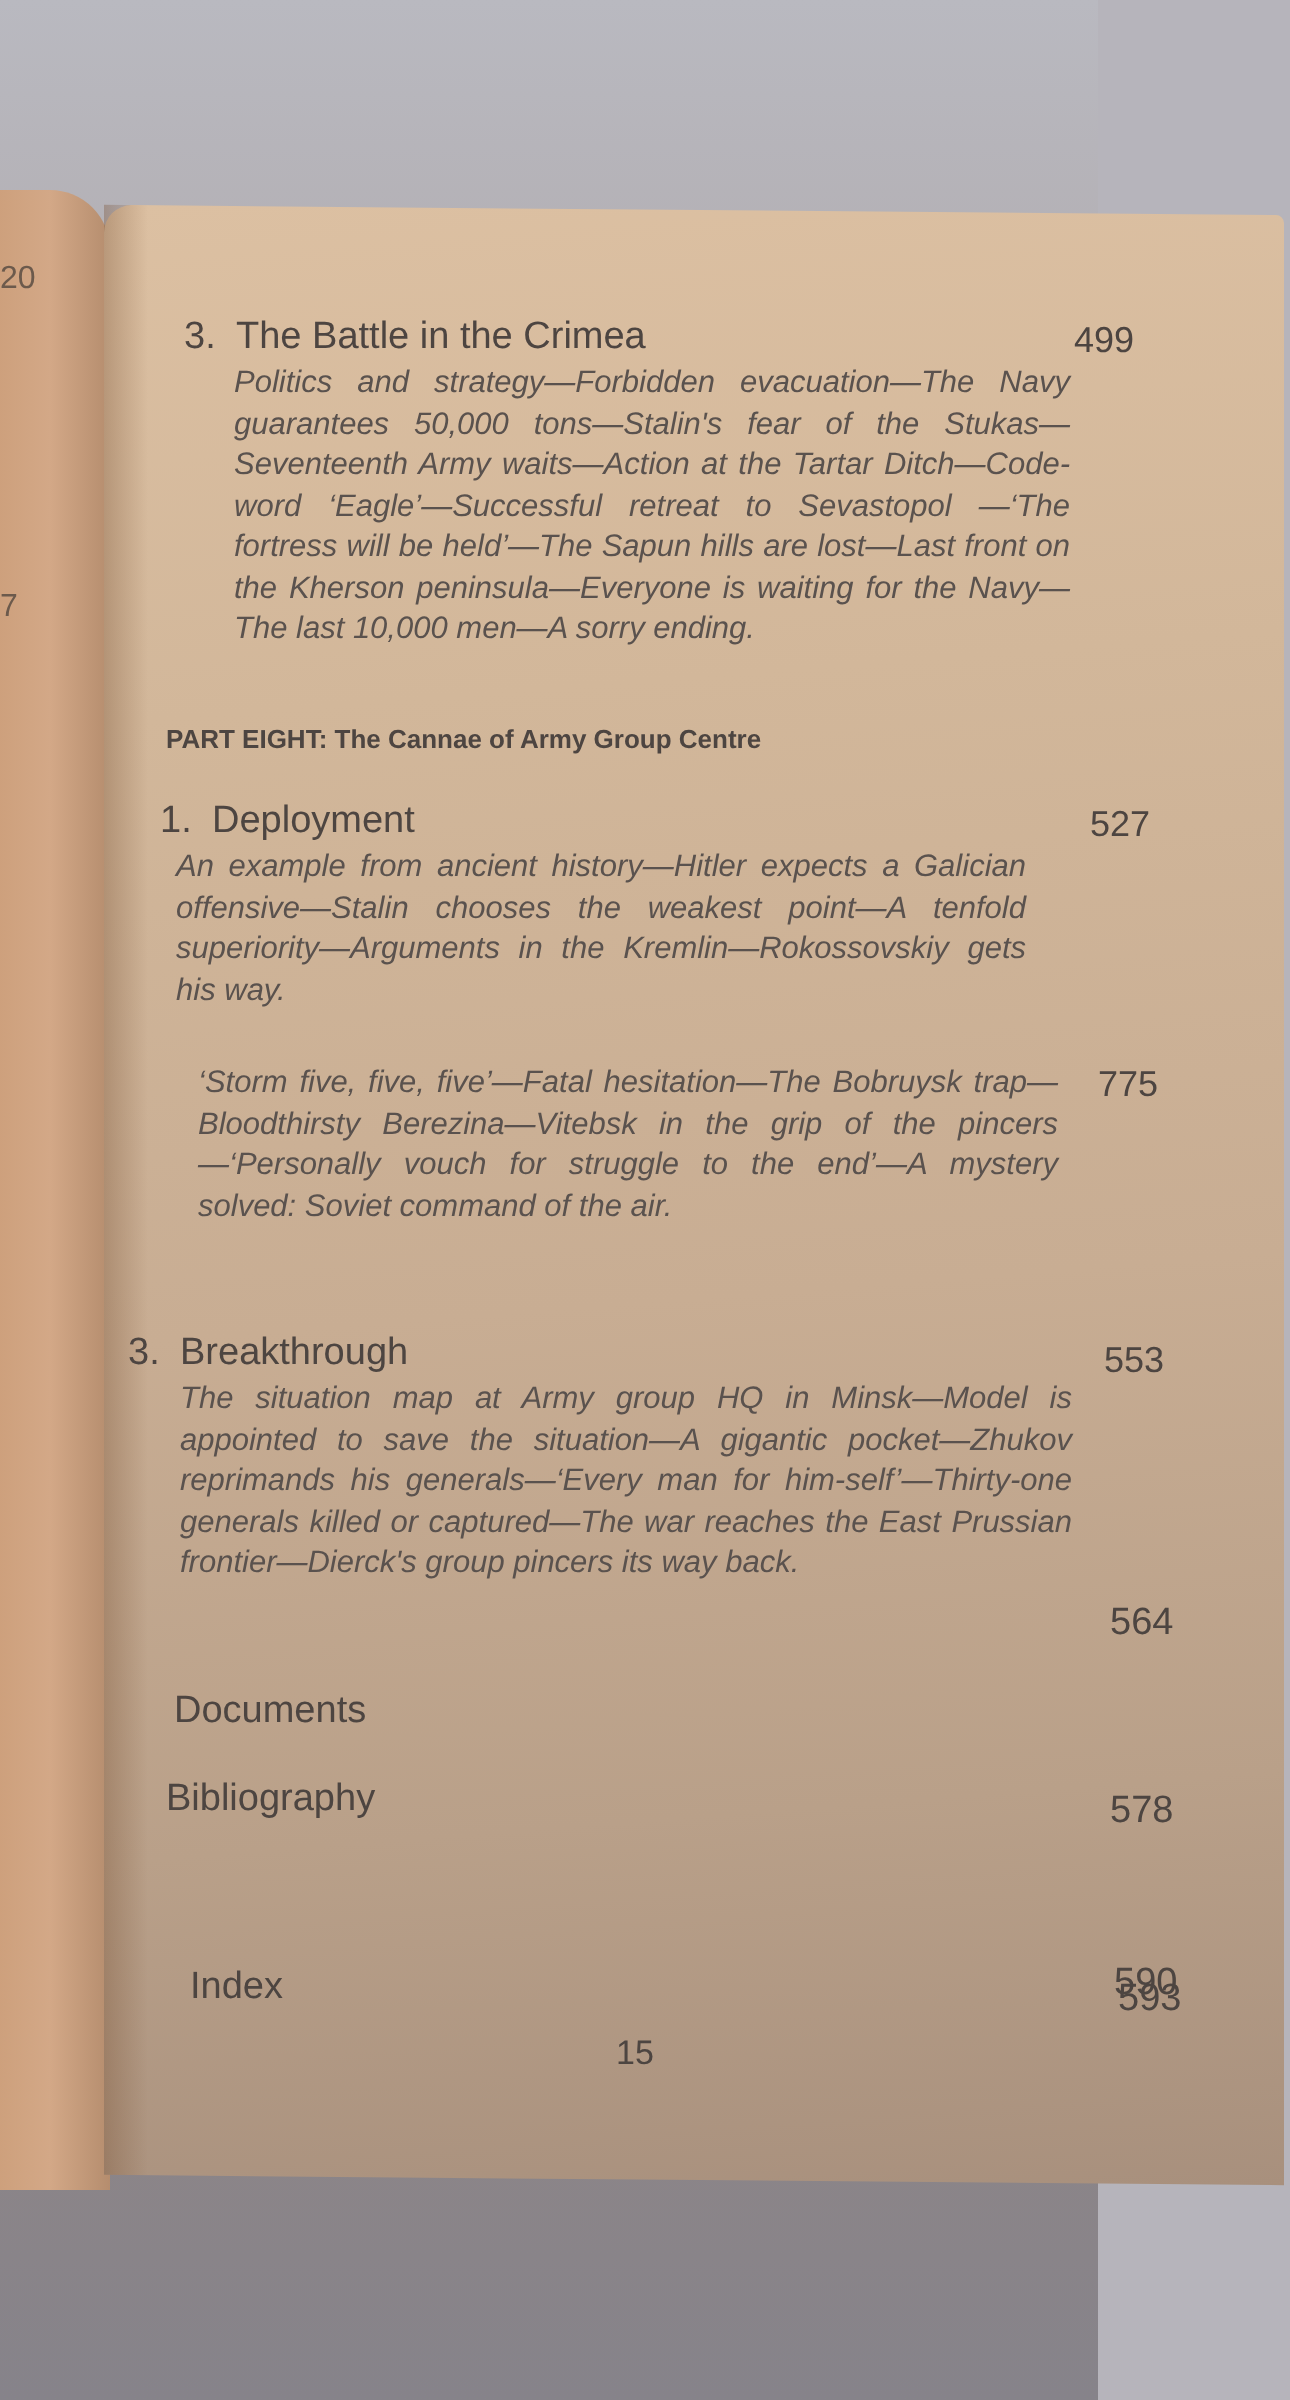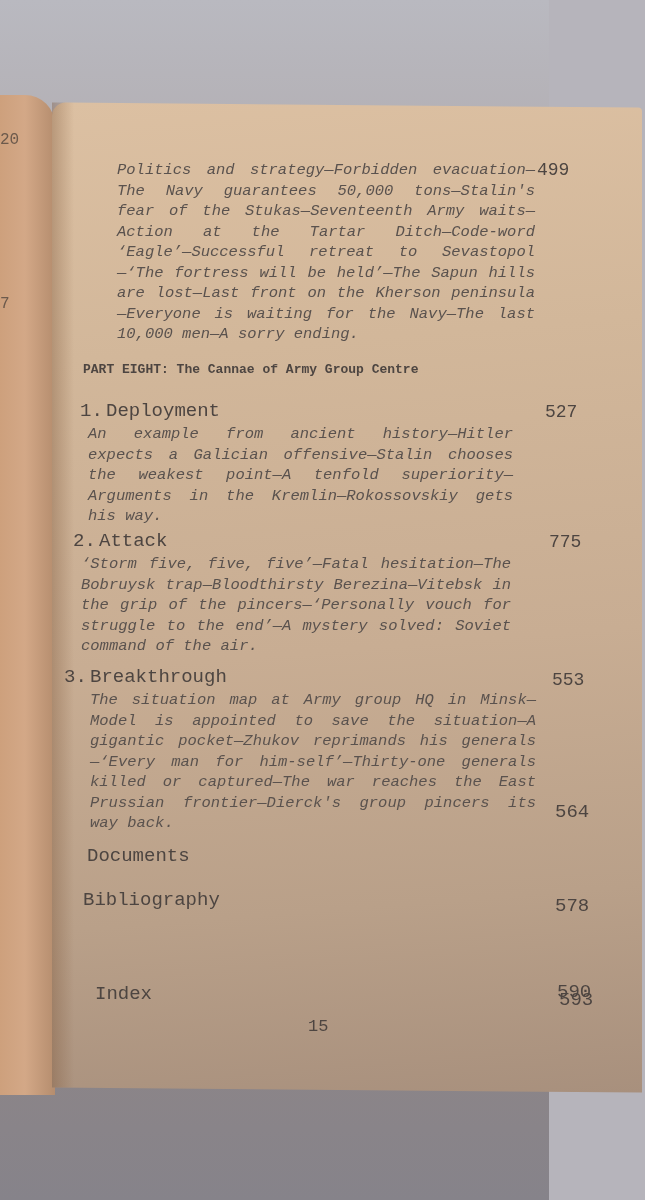--- a/index.html
+++ b/index.html
@@ -5,21 +5,21 @@
   html, body {
     margin: 0; padding: 0;
     width: 645px; height: 1200px;
     overflow: hidden;
     background: #b6b4bb;
   }
   .scene {
     position: relative;
     width: 549px; height: 1200px;
     background: linear-gradient(180deg, #b9b9c0 0%, #b4b1b6 10%, #a79e9e 60%, #8c8588 88%, #86838a 100%);
-    font-family: Liberation Mono, monospace;
+    font-family: Liberation Sans, sans-serif;
   }
   .left-page {
     position: absolute;
     left: -20px; top: 95px;
     width: 75px; height: 1000px;
     background: linear-gradient(90deg, #c99a74 0%, #d3a887 60%, #b58d6e 100%);
     border-radius: 0 30px 0 0;
   }
   .left-page .pnum {
     position: absolute;
@@ -95,40 +95,40 @@
 <div class="scene">
   <div class="left-page">
     <span class="pnum" style="top:36px;">20</span>
     <span class="pnum" style="top:200px;">7</span>
   </div>
   <div class="right-page"></div>
 
   <div class="content">
 
     <div class="entry" style="left:92px; top:158px; width:480px;">
+      <div class="head">
+        <span class="num">3.</span><span>The Battle in the Crimea</span>
+      </div>
       <span class="page" style="left:445px; top:2px;">499</span>
       <div class="desc" style="margin-left:25px; width:418px;">Politics and strategy—Forbidden evacuation—The Navy guarantees 50,000 tons—Stalin's fear of the Stukas—Seventeenth Army waits—Action at the Tartar Ditch—Code-word ‘Eagle’—Successful retreat to Sevastopol —‘The fortress will be held’—The Sapun hills are lost—Last front on the Kherson peninsula—Everyone is waiting for the Navy—The last 10,000 men—A sorry ending.</div>
     </div>
 
     <div class="part-title" style="left:83px; top:362px;">PART EIGHT: The Cannae of Army Group Centre</div>
 
     <div class="entry" style="left:80px; top:400px; width:500px;">
       <div class="head">
         <span class="num">1.</span><span>Deployment</span>
       </div>
       <span class="page" style="left:465px; top:2px;">527</span>
       <div class="desc" style="margin-left:8px; width:425px;">An example from ancient history—Hitler expects a Galician offensive—Stalin chooses the weakest point—A tenfold superiority—Arguments in the Kremlin—Rokossovskiy gets his way.</div>
     </div>
 
     <div class="entry" style="left:73px; top:530px; width:510px;">
-      <div class="head">
-        <span class="num">2.</span><span>Attack</span>
-      </div>
       <span class="page" style="left:476px; top:2px;">775</span>
-      <div class="desc" style="margin-left:8px; width:430px;">‘Storm five, five, five’—Fatal hesitation—The Bobruysk trap—Bloodthirsty Berezina—Vitebsk in the grip of the pincers—‘Personally vouch for struggle to the end’—A mystery solved: Soviet command of the air.</div>
+      <div class="desc" style="margin-left:26px; width:430px;">‘Storm five, five, five’—Fatal hesitation—The Bobruysk trap—Bloodthirsty Berezina—Vitebsk in the grip of the pincers—‘Personally vouch for struggle to the end’—A mystery solved: Soviet command of the air.</div>
     </div>
 
     <div class="entry" style="left:64px; top:666px; width:525px;">
       <div class="head">
         <span class="num">3.</span><span>Breakthrough</span>
       </div>
       <span class="page" style="left:488px; top:4px;">553</span>
       <div class="desc" style="margin-left:26px; width:446px;">The situation map at Army group HQ in Minsk—Model is appointed to save the situation—A gigantic pocket—Zhukov reprimands his generals—‘Every man for him-self’—Thirty-one generals killed or captured—The war reaches the East Prussian frontier—Dierck's group pincers its way back.</div>
     </div>
 

